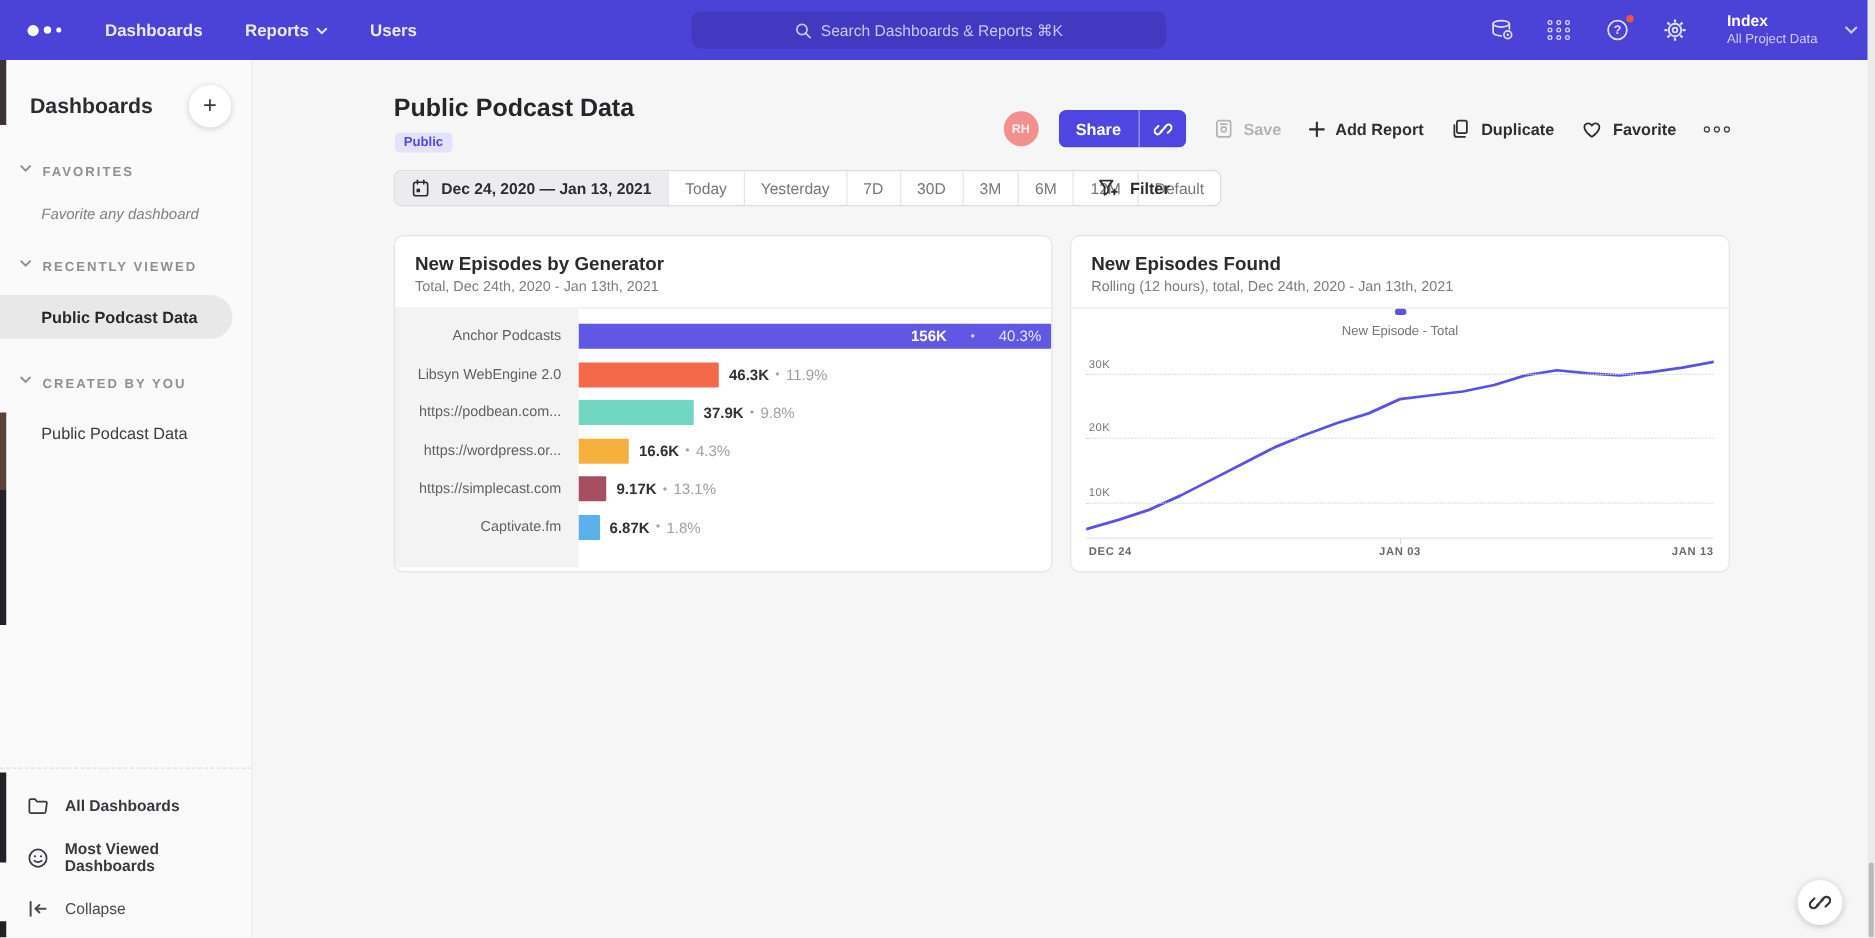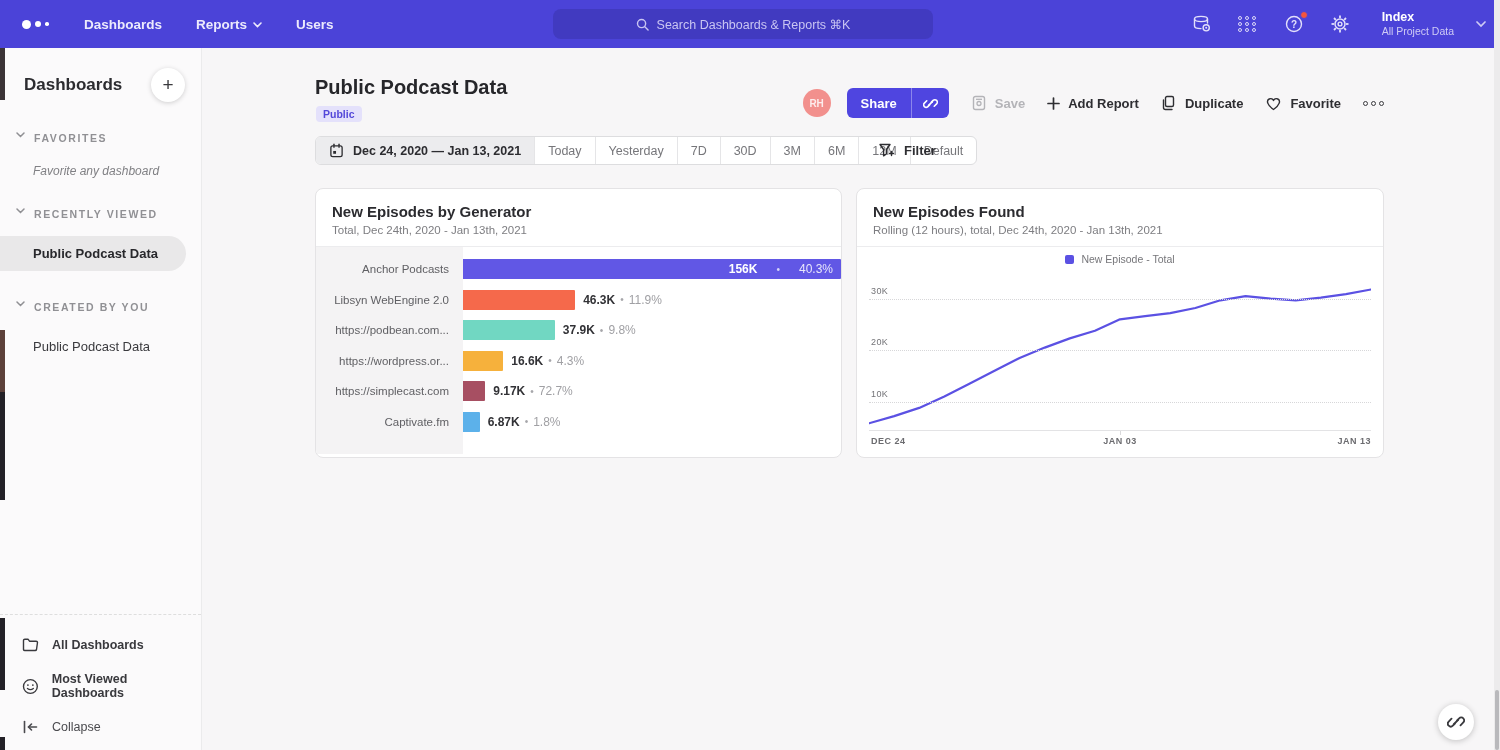--- a/index.html
+++ b/index.html
@@ -78,21 +78,21 @@
   .bar-val-out { margin-left:8px; display:flex; align-items:center; gap:5px; font-size:12px; white-space:nowrap; }
   .v-num { font-weight:bold; color:#323236; }
   .bar-val-in .v-num { color:#fff; }
   .v-dot { color:#a6a6aa; font-size:10px; }
   .bar-val-in .v-dot { color:rgba(255,255,255,.75); }
   .v-pct { color:#a0a0a4; }
   .bar-val-in .v-pct { color:rgba(255,255,255,.85); }
 
   
   .line-body { position:relative; height:207px; }
-  .legend { height:24px; display:flex; align-items:center; justify-content:center; gap:7px; }
+  .legend { height:24px; display:flex; align-items:center; justify-content:center; gap:7px;flex-direction:column; }
   .legend-swatch { width:9px; height:9px; border-radius:2px; }
   .legend-label { font-size:10.5px; color:#76767a; }
   .plot { position:absolute; left:12px; right:12px; top:26px; height:157px; }
   .gridline { position:absolute; left:0; right:0; border-top:1px dotted #d7d7d9; }
   .ytick { position:absolute; left:2px; font-size:9px; color:#737377; letter-spacing:.4px; }
   .axis { position:absolute; left:12px; right:12px; top:183px; border-top:1px solid #e3e3e5; height:1px; }
   .axis-tick { position:absolute; left:50%; top:0; width:1px; height:4px; background:#d9d9db; }
   .xticks { position:absolute; left:12px; right:12px; top:189px; height:14px; font-size:9px; font-weight:bold; color:#6b6b6f; letter-spacing:.5px; }
   .xtick-l { position:absolute; left:2px; }
   .xtick-c { position:absolute; left:50%; transform:translateX(-50%); }
@@ -375,21 +375,21 @@
                 <span class="v-num">16.6K</span>
                 <span class="v-dot">•</span>
                 <span class="v-pct">4.3%</span>
               </span>
           </div>
           <div class="bar-row">
             <div class="bar" style="width: 5.87821%; background: rgb(167, 79, 98);"></div>
             <span class="bar-val-out">
                 <span class="v-num">9.17K</span>
                 <span class="v-dot">•</span>
-                <span class="v-pct">72.7%</span>
+                <span class="v-pct">13.1%</span>
               </span>
           </div>
           <div class="bar-row">
             <div class="bar" style="width: 4.40385%; background: rgb(92, 177, 234);"></div>
             <span class="bar-val-out">
                 <span class="v-num">6.87K</span>
                 <span class="v-dot">•</span>
                 <span class="v-pct">1.8%</span>
               </span>
           </div>

